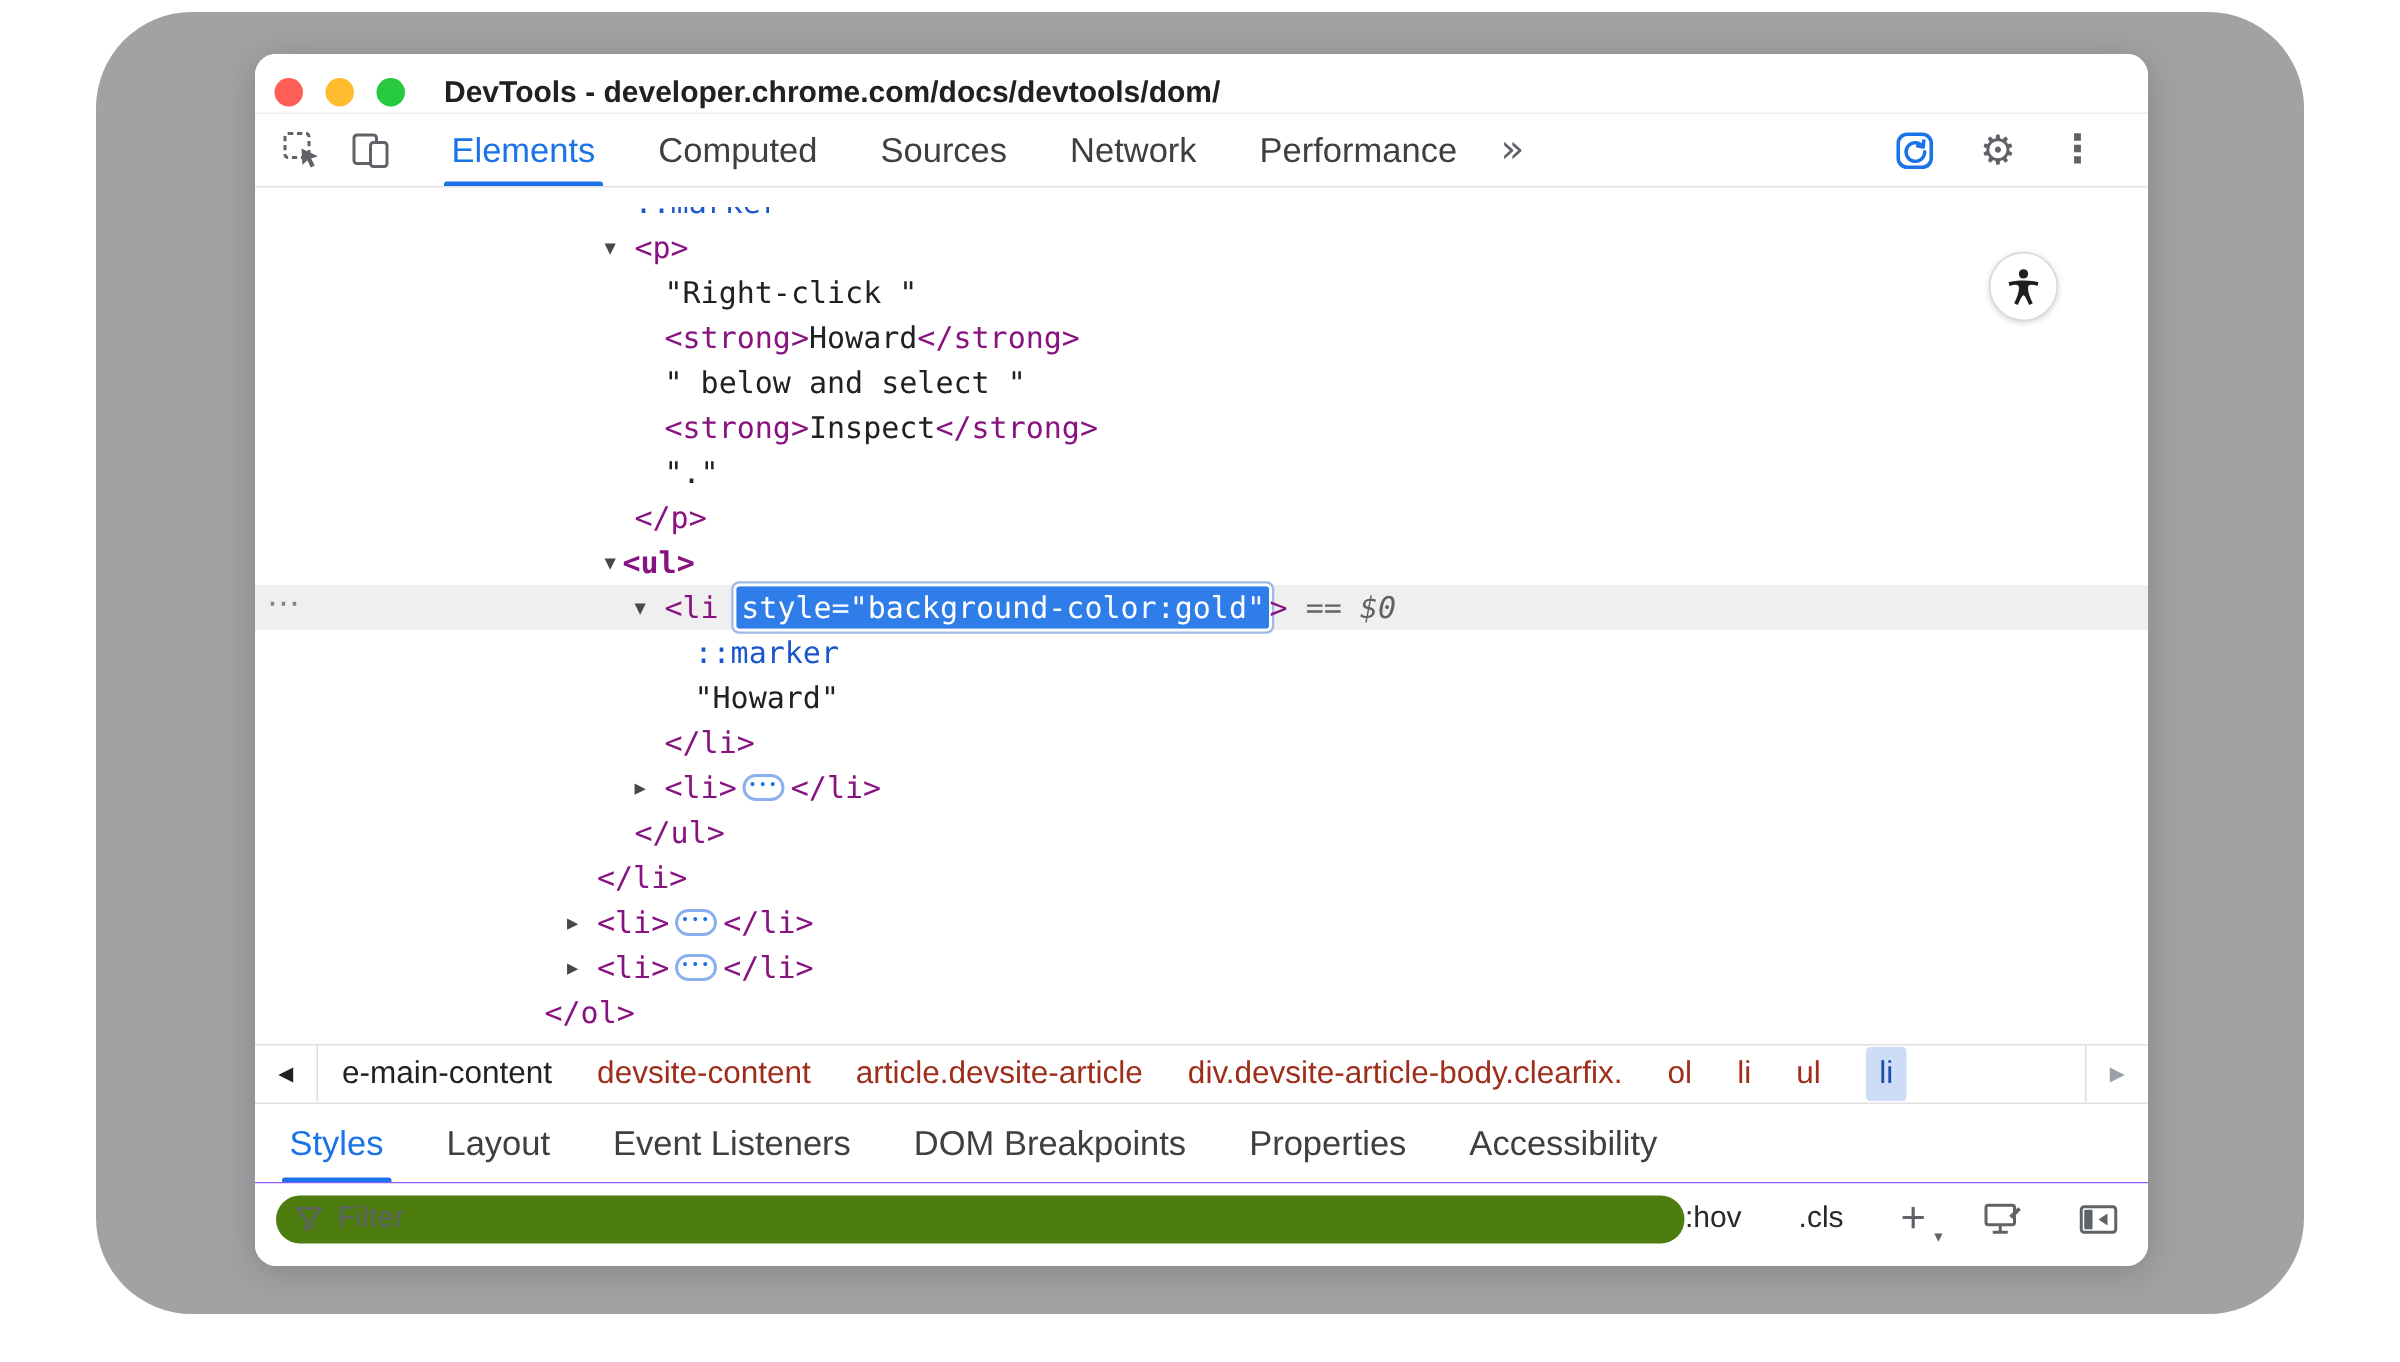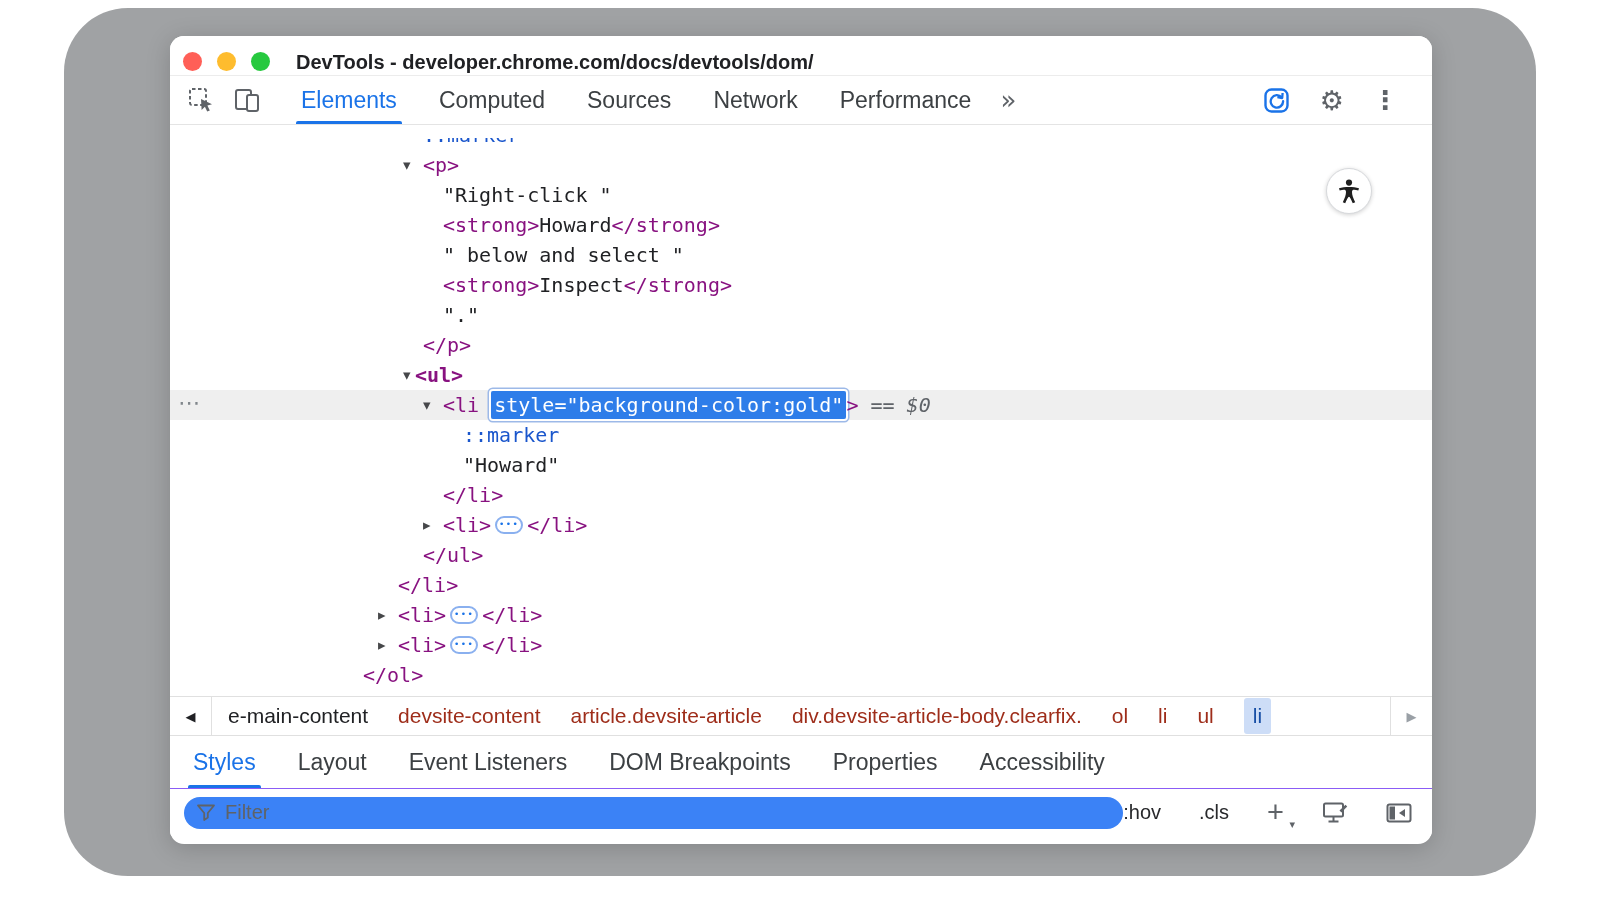--- a/index.html
+++ b/index.html
@@ -48,21 +48,21 @@
   .crumb-nav.left{border-right:1px solid #e0e0e0}
   .crumb-nav.right{border-left:1px solid #e0e0e0;color:#9aa0a6}
   .crumb-list{flex:1;display:flex;align-items:center;gap:30px;padding-left:16px;overflow:hidden;white-space:nowrap}
   .crumb{color:#9e2d1a;flex:none}
   .crumb.dark{color:#202124}
   .crumb.selected{color:#174ea6;background:#cdddf7;padding:6px 9px;border-radius:3px}
 
   .panel-tabs{position:absolute;top:700px;left:0;width:100%;height:53px;border-bottom:1px solid #8b5cf6;display:flex;align-items:stretch;padding-left:2px;background:#fff}
 
   .filter-row{position:absolute;top:753px;left:0;width:100%;height:47px;display:flex;align-items:center;background:#fff}
-  .filter-pill{margin-left:14px;width:948px;height:32px;border-radius:17px;background:#3b82f6;display:flex;align-items:center;padding:0 12px;gap:9px}
+  .filter-pill{margin-left:14px;width:948px;height:32px;border-radius:17px;background:#4d7c0f;display:flex;align-items:center;padding:0 12px;gap:9px}
   .filter-input{flex:1;border:none;outline:none;background:transparent;font-size:20px;color:#202124;font-family:"Liberation Sans",sans-serif}
   .filter-input::placeholder{color:#5f6368}
   .style-controls{display:flex;align-items:center;margin-left:auto;margin-right:20px;gap:38px}
   .ctl-text{font-size:20px;color:#28292c;white-space:nowrap}
   .plus-wrap{position:relative;font-size:29px;color:#5f6368;line-height:1}
   .plus-caret{position:absolute;right:-11px;bottom:-3px;font-size:11px;font-family:"DejaVu Sans",sans-serif}
   .ctl-icon{display:flex;align-items:center;justify-content:center}
 </style>
 </head>
 <body>

